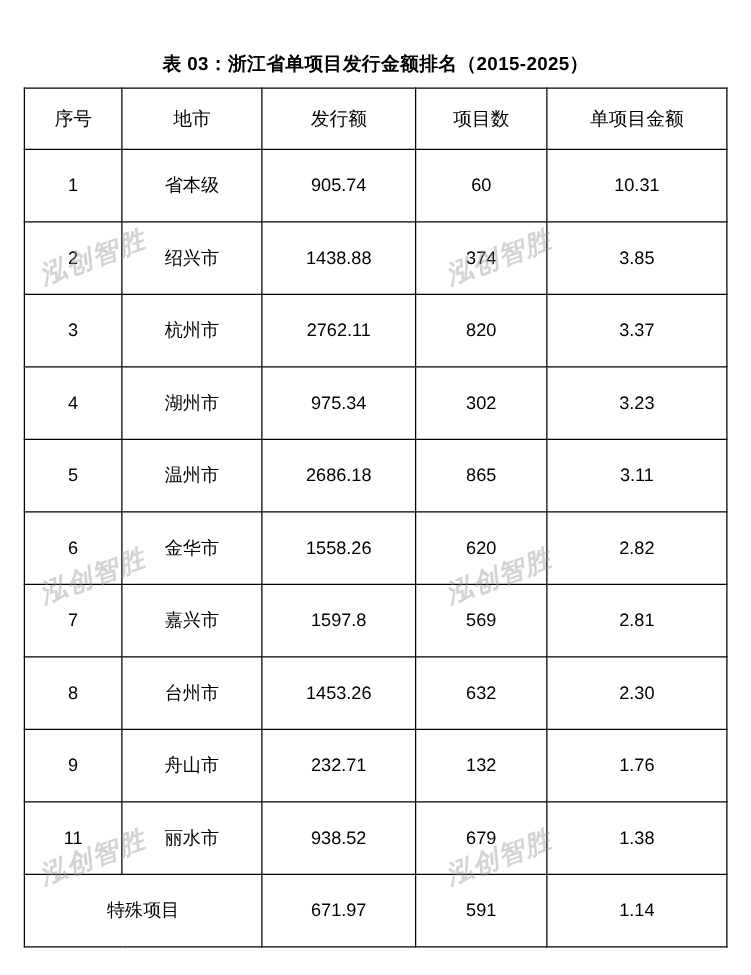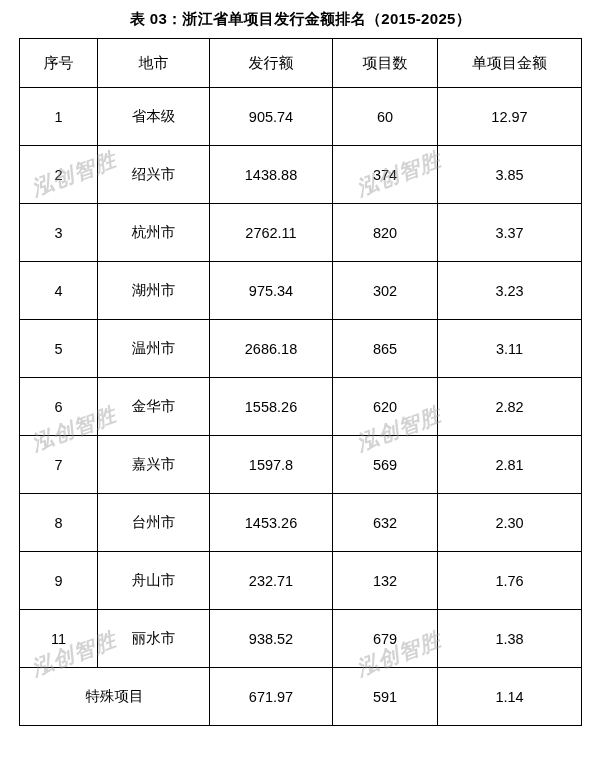--- a/index.html
+++ b/index.html
@@ -22,20 +22,21 @@
     box-sizing: border-box;
   }
   .table-title {
     text-align: center;
     font-size: 15px;
     font-weight: bold;
     padding-top: 10px;
     padding-bottom: 9px;
     letter-spacing: 0.3px;
     color: #000;
+    margin-top: 32px;
   }
   table.data-table {
     border-collapse: collapse;
     width: 562px;
     margin: 0 auto;
     table-layout: fixed;
   }
   table.data-table td, table.data-table th {
     border: 1px solid #000000;
     text-align: center;
@@ -106,21 +107,21 @@
         <th>项目数</th>
         <th>单项目金额</th>
       </tr>
     </thead>
     <tbody>
       <tr>
         <td>1</td>
         <td>省本级</td>
         <td>905.74</td>
         <td>60</td>
-        <td>12.97</td>
+        <td>10.31</td>
       </tr>
       <tr>
         <td>2</td>
         <td>绍兴市</td>
         <td>1438.88</td>
         <td>374</td>
         <td>3.85</td>
       </tr>
       <tr>
         <td>3</td>

